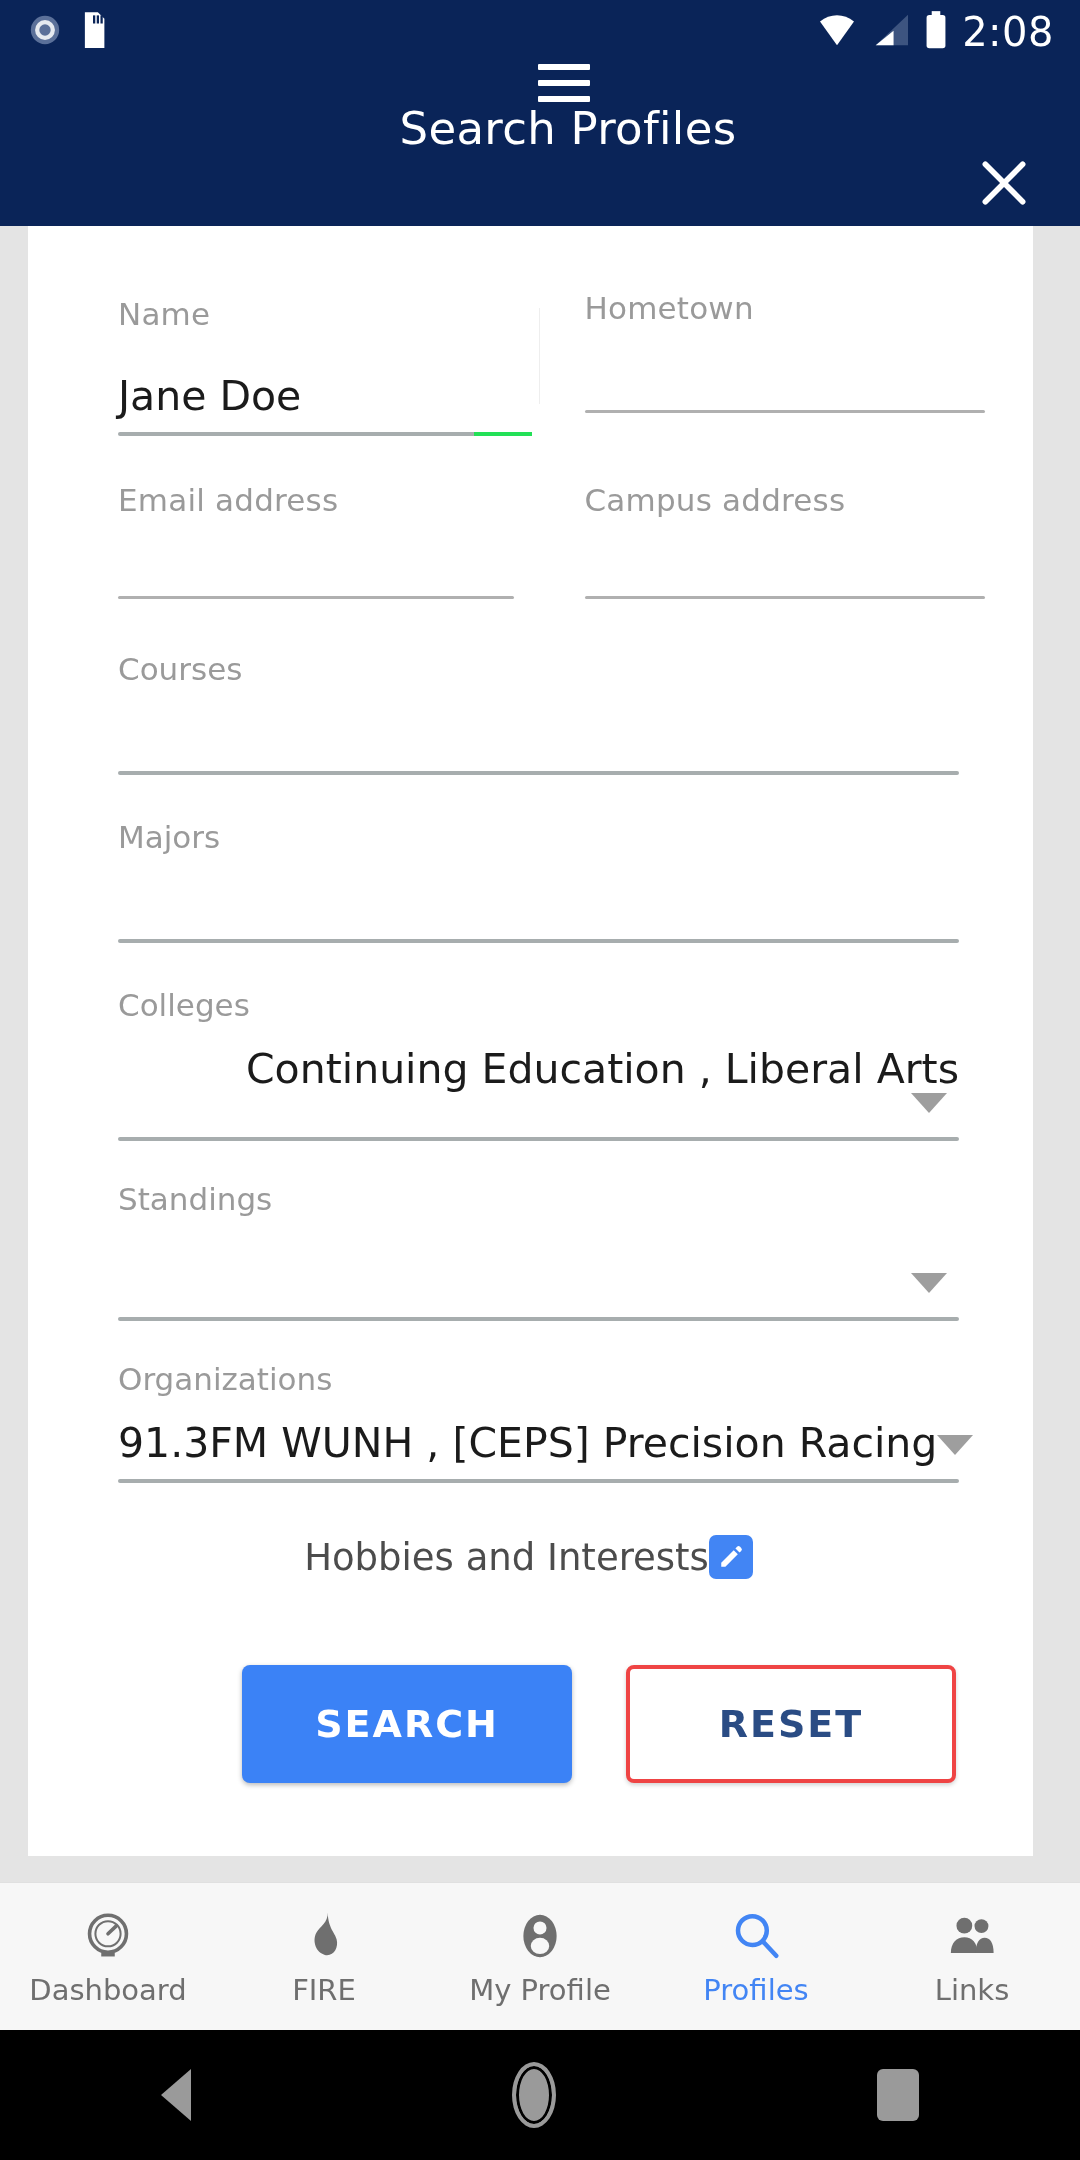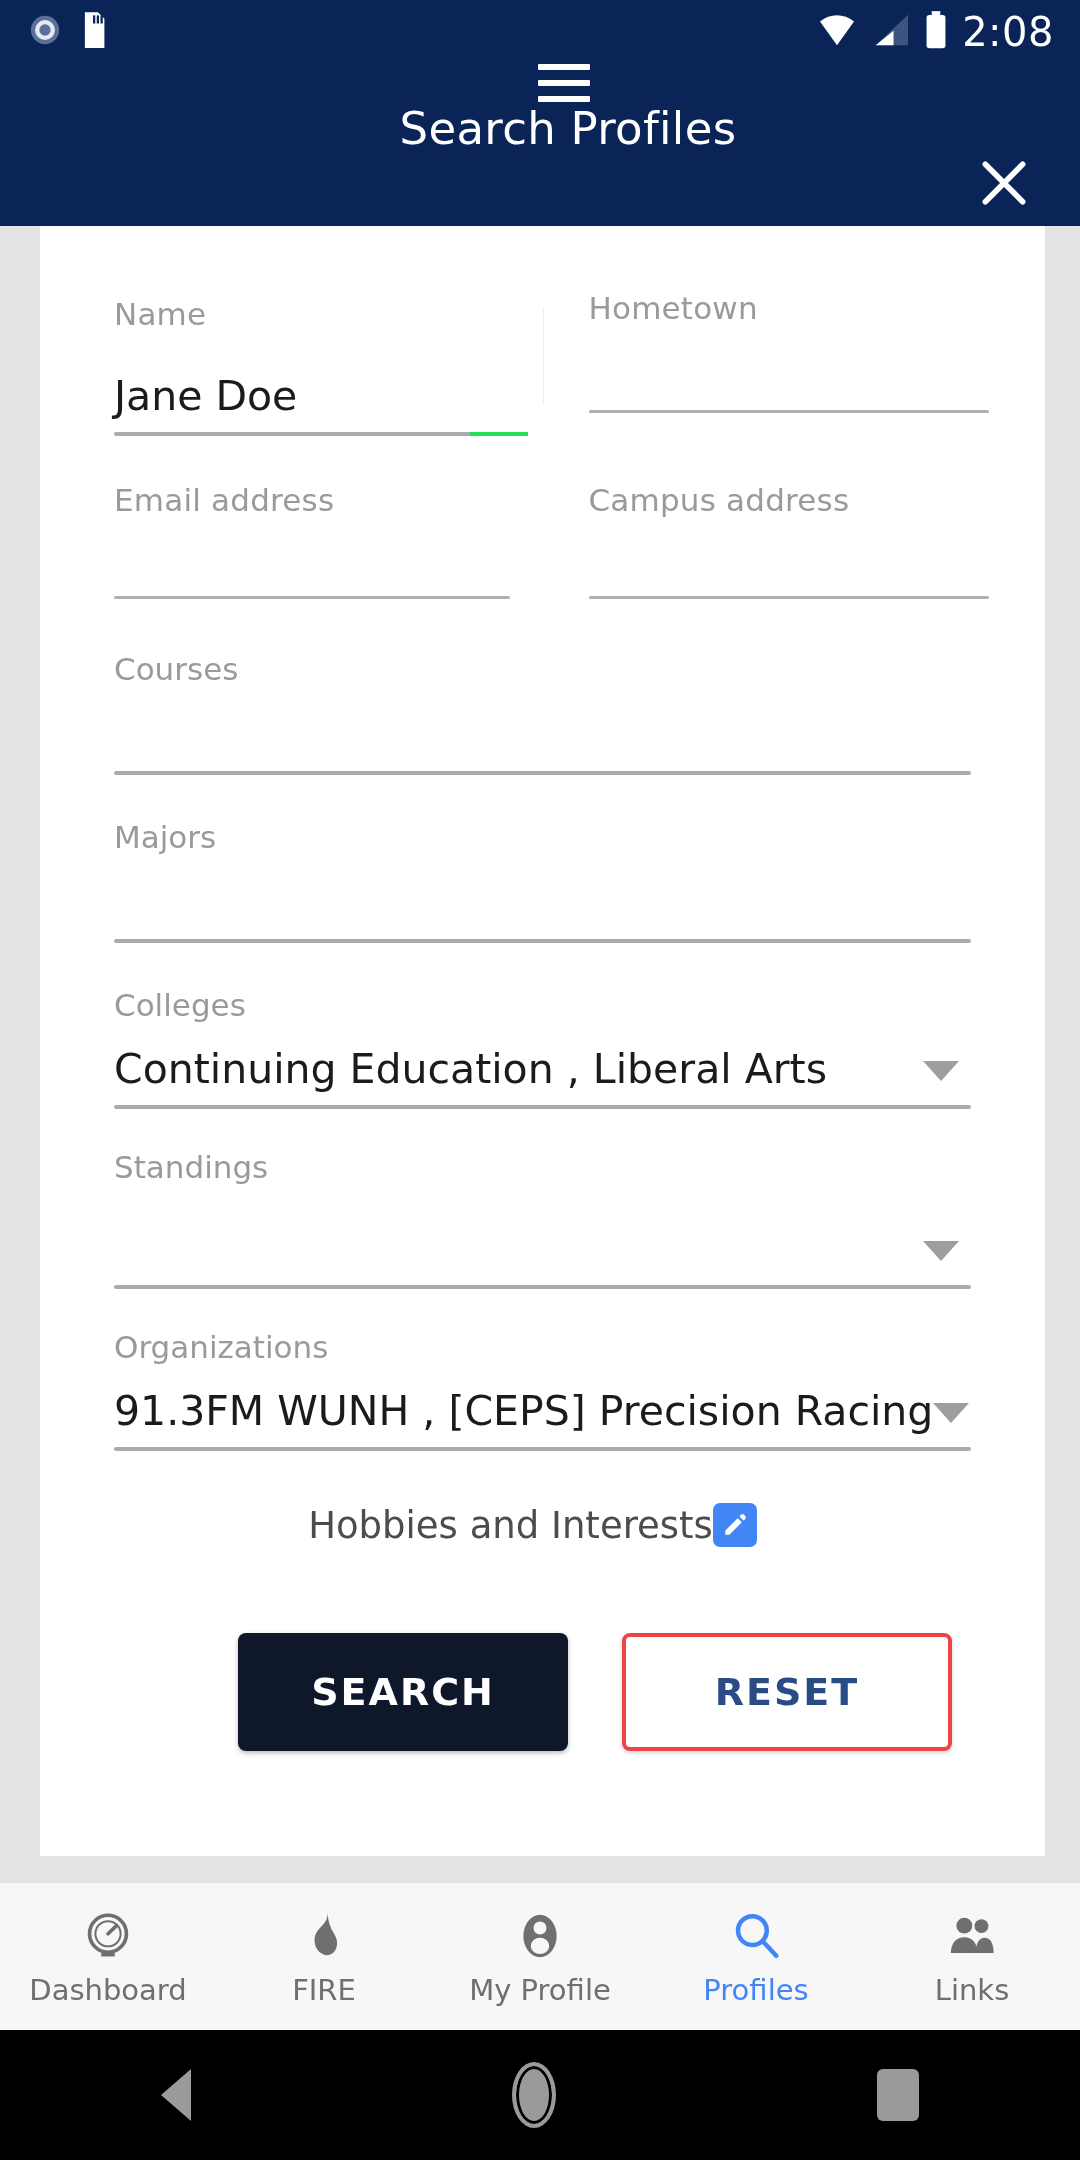--- a/index.html
+++ b/index.html
@@ -38,22 +38,23 @@
     letter-spacing:0.3px;
   }
   .close-btn { margin-left:auto; margin-right:48px; cursor:pointer; }
 
   
   .page {
     position:absolute; top:226px; left:0; width:1080px; height:1656px;
     background:#e4e4e4;
   }
   .card {
-    position:absolute; top:0; left:40px; width:1005px; height:1630px;
+    position:absolute; top:0; left:28px; width:1005px; height:1630px;
     background:#ffffff;
+    padding-left:16px;
   }
   .card-inner { padding:64px 74px 0 74px; }
 
   
   .row2 { display:flex; position:relative; }
   .col { width:50%; position:relative; }
   .col-div {
     position:absolute; left:50%; top:18px; width:1px; height:96px;
     background:#eeeeee;
   }
@@ -109,21 +110,21 @@
     margin-right:20px;
   }
 
   
   .btn-row { display:flex; gap:54px; margin-top:86px; padding-left:124px; }
   .btn {
     width:330px; height:118px; border-radius:8px;
     display:flex; align-items:center; justify-content:center;
     font-size:38px; font-weight:700; letter-spacing:2px; cursor:pointer;
   }
-  .btn-search { background:#0f172a; color:#ffffff; box-shadow:0 2px 5px rgba(0,0,0,.28); }
+  .btn-search { background:#3b82f6; color:#ffffff; box-shadow:0 2px 5px rgba(0,0,0,.28); }
   .btn-reset  { background:#ffffff; color:#2a4c84; border:4px solid #ef4444;
                 box-shadow:0 2px 4px rgba(0,0,0,.18); }
 
   
   .bottomnav {
     position:absolute; top:1882px; left:0; width:1080px; height:148px;
     background:#f7f7f7; display:flex; align-items:center;
     border-top:1px solid #e0e0e0;
   }
   .navitem {
@@ -248,21 +249,21 @@
         </div>
 
         <div class="blk" style="margin-top:44px;">
           <span class="blk-label">Majors</span>
           <div class="blk-box" style="height:84px;"></div>
           <div class="full-underline"></div>
         </div>
 
         <div class="blk" style="margin-top:44px;">
           <span class="blk-label">Colleges</span>
-          <div class="sel-row" style="margin-top:22px;">
+          <div class="sel-row" style="margin-top:22px;flex-direction:column;">
             <span class="sel-text">Continuing Education , Liberal Arts</span>
             <span class="caret"></span>
           </div>
           <div class="full-underline" style="margin-top:12px;"></div>
         </div>
 
         <div class="blk" style="margin-top:40px;">
           <span class="blk-label">Standings</span>
           <div class="sel-row" style="margin-top:22px;height:66px;">
             <span class="sel-text">&nbsp;</span>

